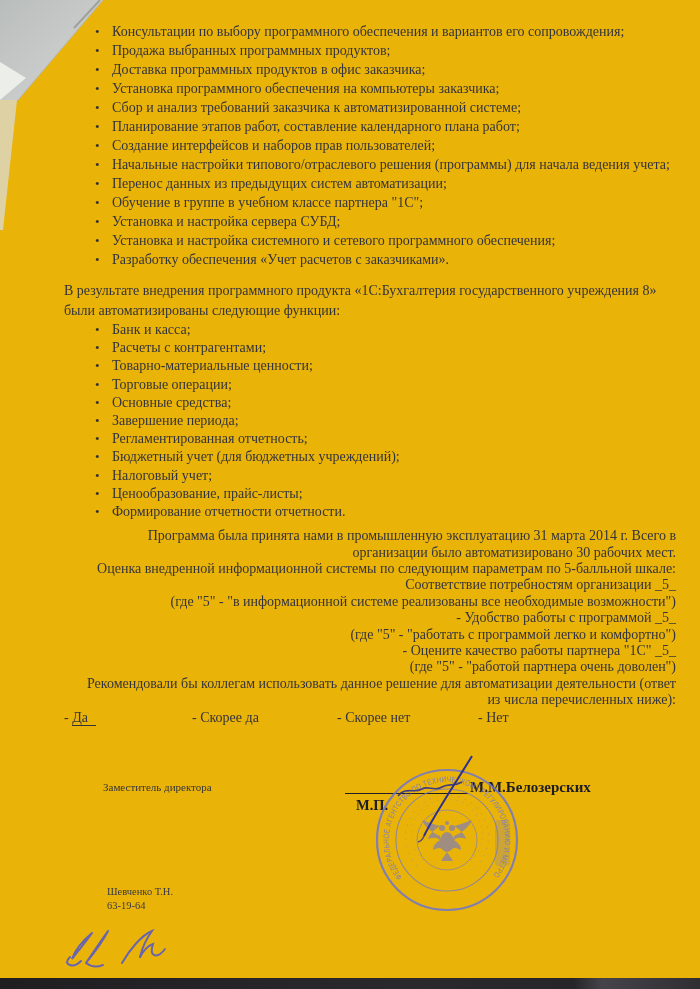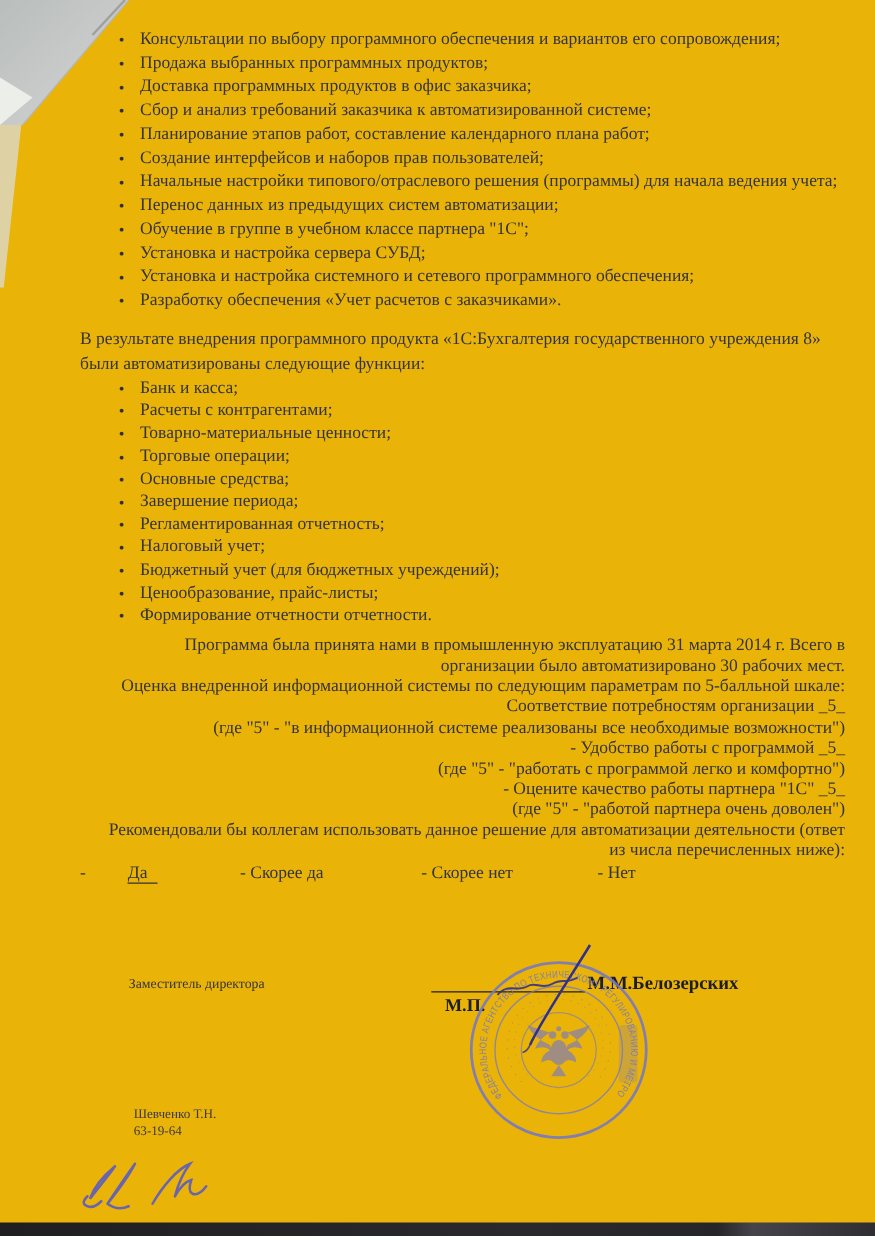--- a/index.html
+++ b/index.html
@@ -14,21 +14,21 @@
   .bitem{position:relative;padding-left:48px;font-size:14px;line-height:19px;white-space:nowrap;}
   .bitem::before{content:"•";position:absolute;left:31px;top:0;font-size:13px;color:#2f2f38;}
   .flist .bitem{line-height:18.2px;}
   .intro{margin-top:12px;font-size:14px;line-height:20px;}
   .intro-line{white-space:nowrap;}
   .assess{margin-top:7px;font-size:14px;line-height:16.4px;text-align:right;}
   .aline{white-space:nowrap;}
   .ans{position:relative;height:18px;font-size:14px;margin-top:1px;}
   .ans .opt{position:absolute;top:0;white-space:nowrap;}
   .o1{left:0;}.o2{left:128px;}.o3{left:273px;}.o4{left:414px;}
-  .u{border-bottom:1.2px solid #33333b;padding-right:8px;margin-left:30px;}
+  .u{border-bottom:1.2px solid #33333b;padding-right:8px;}
   .pos-title{position:absolute;left:103px;top:781px;font-size:11px;}
   .sig-line{position:absolute;left:345px;top:793px;width:123px;border-top:1.4px solid #1e1e24;}
   .signer{position:absolute;left:470px;top:779px;font-weight:bold;font-size:15px;color:#1d1d26;white-space:nowrap;}
   .mp{position:absolute;left:356px;top:797px;font-weight:bold;font-size:14.5px;color:#1d1d26;}
   .footer{position:absolute;left:107px;top:885px;font-size:10.5px;line-height:13.5px;color:#3a3a44;}
   .stamp-wrap{position:absolute;left:340px;top:740px;width:220px;height:205px;}
   .fold{position:absolute;left:0;top:0;}
   .initials{position:absolute;left:30px;top:923px;}
   .scan-strip{
     position:absolute;left:0;right:0;bottom:0;height:11px;
@@ -56,20 +56,21 @@
     <line x1="103" y1="0" x2="18" y2="100" stroke="#b5b7b4" stroke-width="1"></line>
   </svg>
 
   <div class="content">
 
     <div class="blist">
 
     <div class="bitem">Консультации по выбору программного обеспечения и вариантов его сопровождения;</div>
         <div class="bitem">Продажа выбранных программных продуктов;</div>
         <div class="bitem">Доставка программных продуктов в офис заказчика;</div>
+        <div class="bitem">Установка программного обеспечения на компьютеры заказчика;</div>
         <div class="bitem">Сбор и анализ требований заказчика к автоматизированной системе;</div>
         <div class="bitem">Планирование этапов работ, составление календарного плана работ;</div>
         <div class="bitem">Создание интерфейсов и наборов прав пользователей;</div>
         <div class="bitem">Начальные настройки типового/отраслевого решения (программы) для начала ведения учета;</div>
         <div class="bitem">Перенос данных из предыдущих систем автоматизации;</div>
         <div class="bitem">Обучение в группе в учебном классе партнера "1С";</div>
         <div class="bitem">Установка и настройка сервера СУБД;</div>
         <div class="bitem">Установка и настройка системного и сетевого программного обеспечения;</div>
         <div class="bitem">Разработку обеспечения «Учет расчетов с заказчиками».</div>
       </div>
@@ -82,22 +83,22 @@
 
     <div class="blist flist">
 
     <div class="bitem">Банк и касса;</div>
         <div class="bitem">Расчеты с контрагентами;</div>
         <div class="bitem">Товарно-материальные ценности;</div>
         <div class="bitem">Торговые операции;</div>
         <div class="bitem">Основные средства;</div>
         <div class="bitem">Завершение периода;</div>
         <div class="bitem">Регламентированная отчетность;</div>
+        <div class="bitem">Бюджетный учет (для бюджетных учреждений);</div>
         <div class="bitem">Налоговый учет;</div>
-        <div class="bitem">Бюджетный учет (для бюджетных учреждений);</div>
         <div class="bitem">Ценообразование, прайс-листы;</div>
         <div class="bitem">Формирование отчетности отчетности.</div>
       </div>
 
     <div class="assess">
 
     <div class="aline">Программа была принята нами в промышленную эксплуатацию 31 марта 2014 г. Всего в</div>
         <div class="aline">организации было автоматизировано 30 рабочих мест.</div>
         <div class="aline">Оценка внедренной информационной системы по следующим параметрам по 5-балльной шкале:</div>
         <div class="aline">Соответствие потребностям организации _5_</div>

